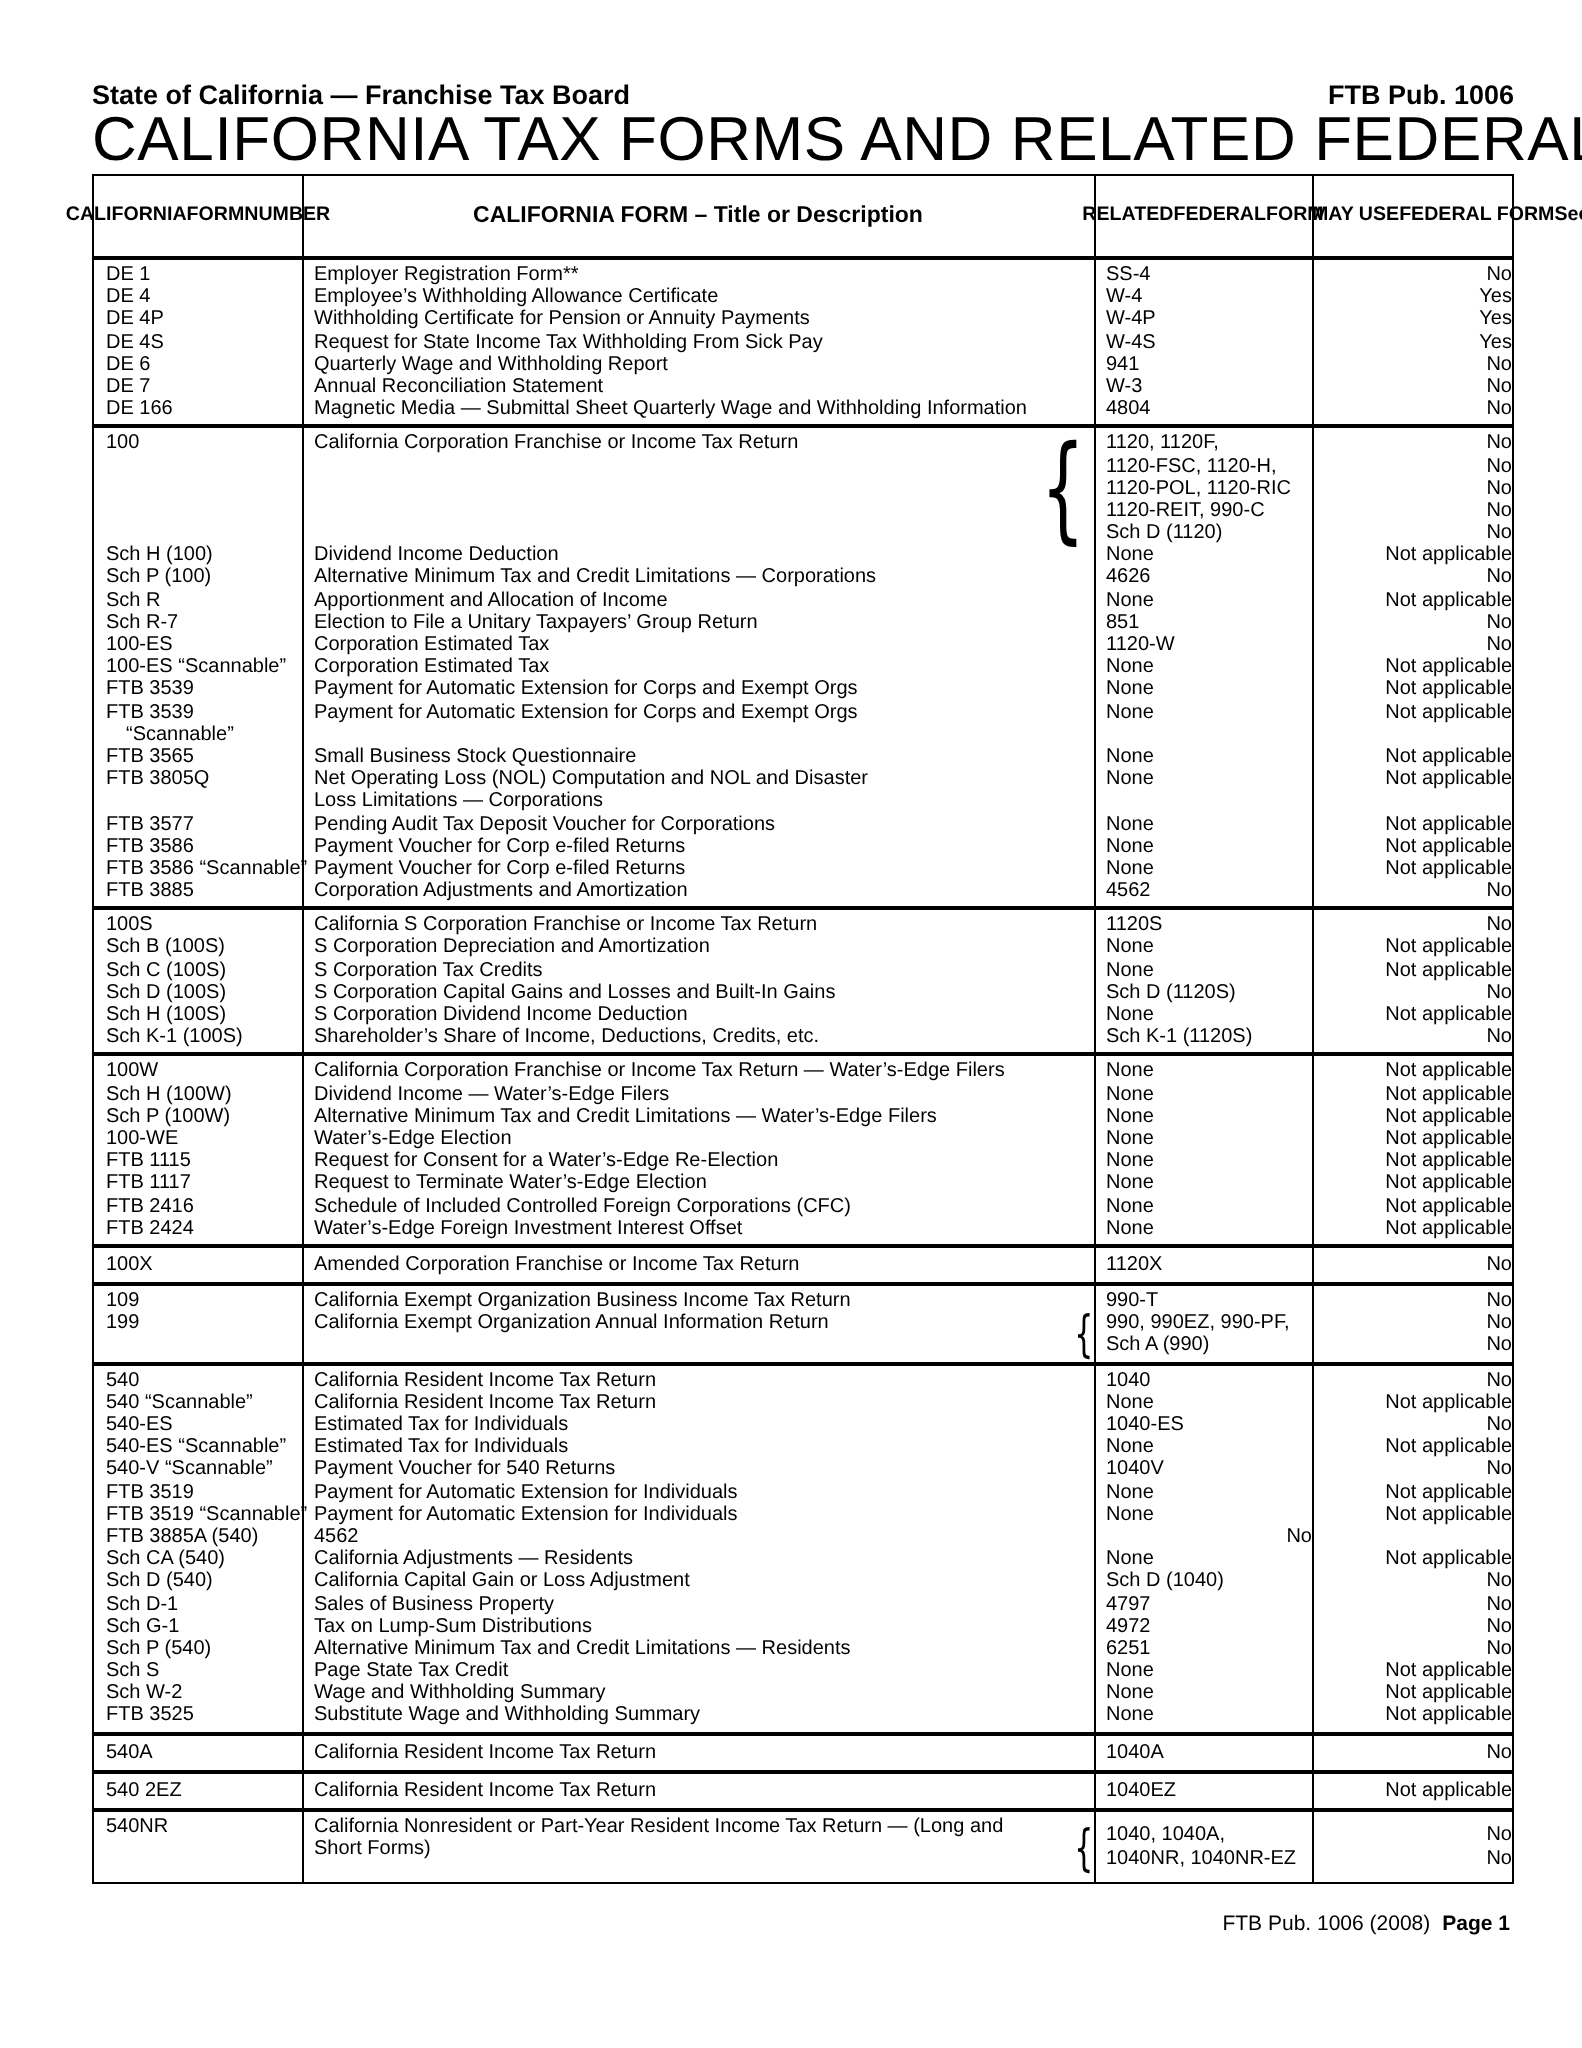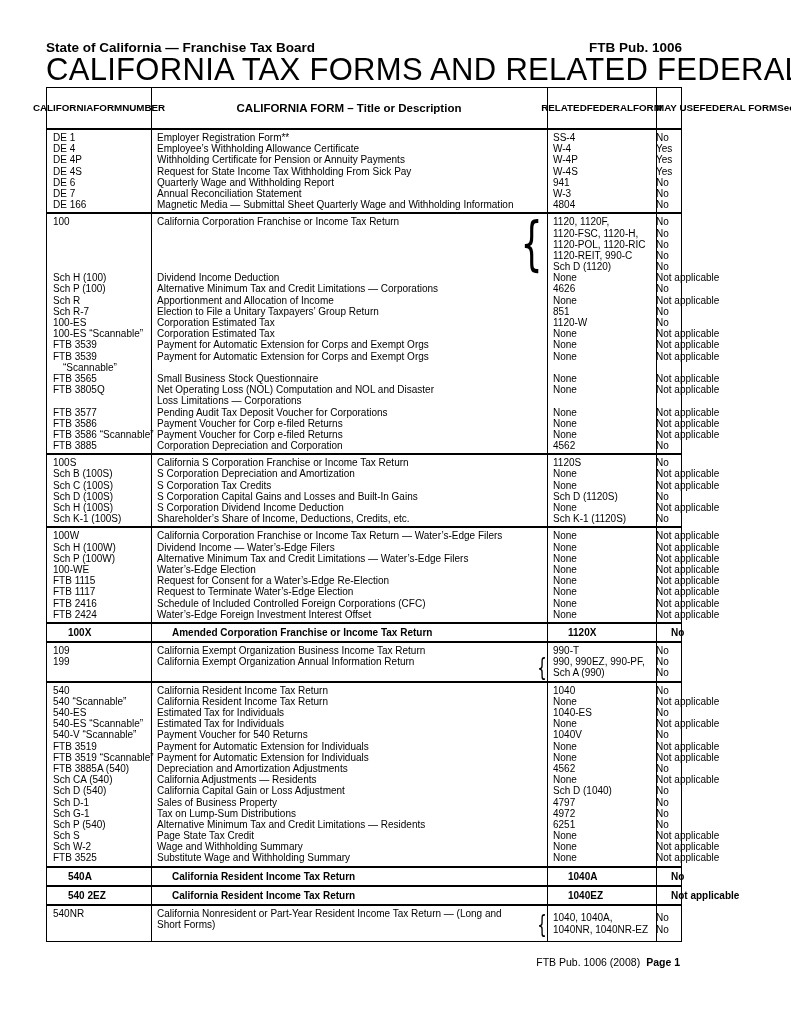--- a/index.html
+++ b/index.html
@@ -1,36 +1,36 @@
 <!DOCTYPE html>
 <html><head>
 <meta charset="utf-8">
 <style>
   html,body{margin:0;padding:0;background:#e8e8e8;}
   .page{position:relative;width:791px;height:1024px;background:#fff;color:#000;
         font-family:"Liberation Sans",sans-serif;overflow:hidden;margin:0 auto;}
-  .content{position:absolute;left:46px;top:40px;width:636px;}
+  .content{position:absolute;left:46px;top:40px;width:711px;}
   .masthead{display:flex;justify-content:space-between;align-items:baseline;
             font-weight:700;font-size:13.5px;line-height:16px;}
   .doc-title{font-weight:400;font-size:31px;letter-spacing:0.3px;line-height:25px;
              margin-top:1px;white-space:nowrap;}
   .ftable{margin-top:5px;font-size:10px;line-height:11.2px;}
   .thead,.section{position:relative;border:1.5px solid #000;background:#fff;}
   .section{padding:2px 0;}
-  .section.pad3{padding:3px 15px;font-weight:bold;}
+  .section.pad3{padding:3px 0;}
   .vline{position:absolute;top:0;bottom:0;width:1px;background:#000;}
   .vl1{left:104px;} .vl2{left:500px;} .vl3{left:609px;}
   .thead{height:40px;display:grid;grid-template-columns:104px 396px 109px 1fr;}
   .th{display:flex;flex-direction:row;justify-content:center;align-items:center;
       text-align:center;font-weight:700;font-size:9.8px;line-height:11.4px;}
   .th.big{font-size:11.5px;line-height:13px;}
   .trow{display:grid;grid-template-columns:104px 396px 109px 1fr;}
   .cell{display:flex;flex-direction:column;justify-content:flex-start;
         padding:0 3px 0 6px;position:relative;}
-  .cell.c4{text-align:left;padding:0;}
+  .cell.c4{text-align:right;padding:0;}
   .trow.vc .c1,.trow.vc .c2{justify-content:flex-start;}
   .trow.fc .c3,.trow.fc .c4{justify-content:center;}
   .ln{height:11.2px;white-space:nowrap;}
   .ln.ind{padding-left:10px;}
   .brace{position:absolute;right:-3px;top:50%;transform:translateY(-50%) scaleX(0.6);
          line-height:1;font-weight:400;font-family:"DejaVu Sans",sans-serif;}
   .pagefoot{margin-top:14px;text-align:right;font-size:10.5px;padding-right:2px;}
   .pagefoot b{padding-left:6px;}
 </style>
 </head>
@@ -381,21 +381,21 @@
               </div>
               <div class="cell c4">
                 <div class="ln">Not applicable</div>
               </div>
             </div>
             <div class="trow">
               <div class="cell c1">
                 <div class="ln">FTB 3885</div>
               </div>
               <div class="cell c2">
-                <div class="ln">Corporation Depreciation and Corporation</div>
+                <div class="ln">Corporation Adjustments and Amortization</div>
               </div>
               <div class="cell c3">
                 <div class="ln">4562</div>
               </div>
               <div class="cell c4">
                 <div class="ln">No</div>
               </div>
             </div>
           </div>
           <div class="section">
@@ -757,23 +757,20 @@
               <div class="cell c3">
                 <div class="ln">None</div>
               </div>
               <div class="cell c4">
                 <div class="ln">Not applicable</div>
               </div>
             </div>
             <div class="trow">
               <div class="cell c1">
                 <div class="ln">FTB 3885A (540)</div>
-              </div>
-              <div class="cell c2">
-                <div class="ln">Depreciation and Amortization Adjustments</div>
               </div>
               <div class="cell c3">
                 <div class="ln">4562</div>
               </div>
               <div class="cell c4">
                 <div class="ln">No</div>
               </div>
             </div>
             <div class="trow">
               <div class="cell c1">

